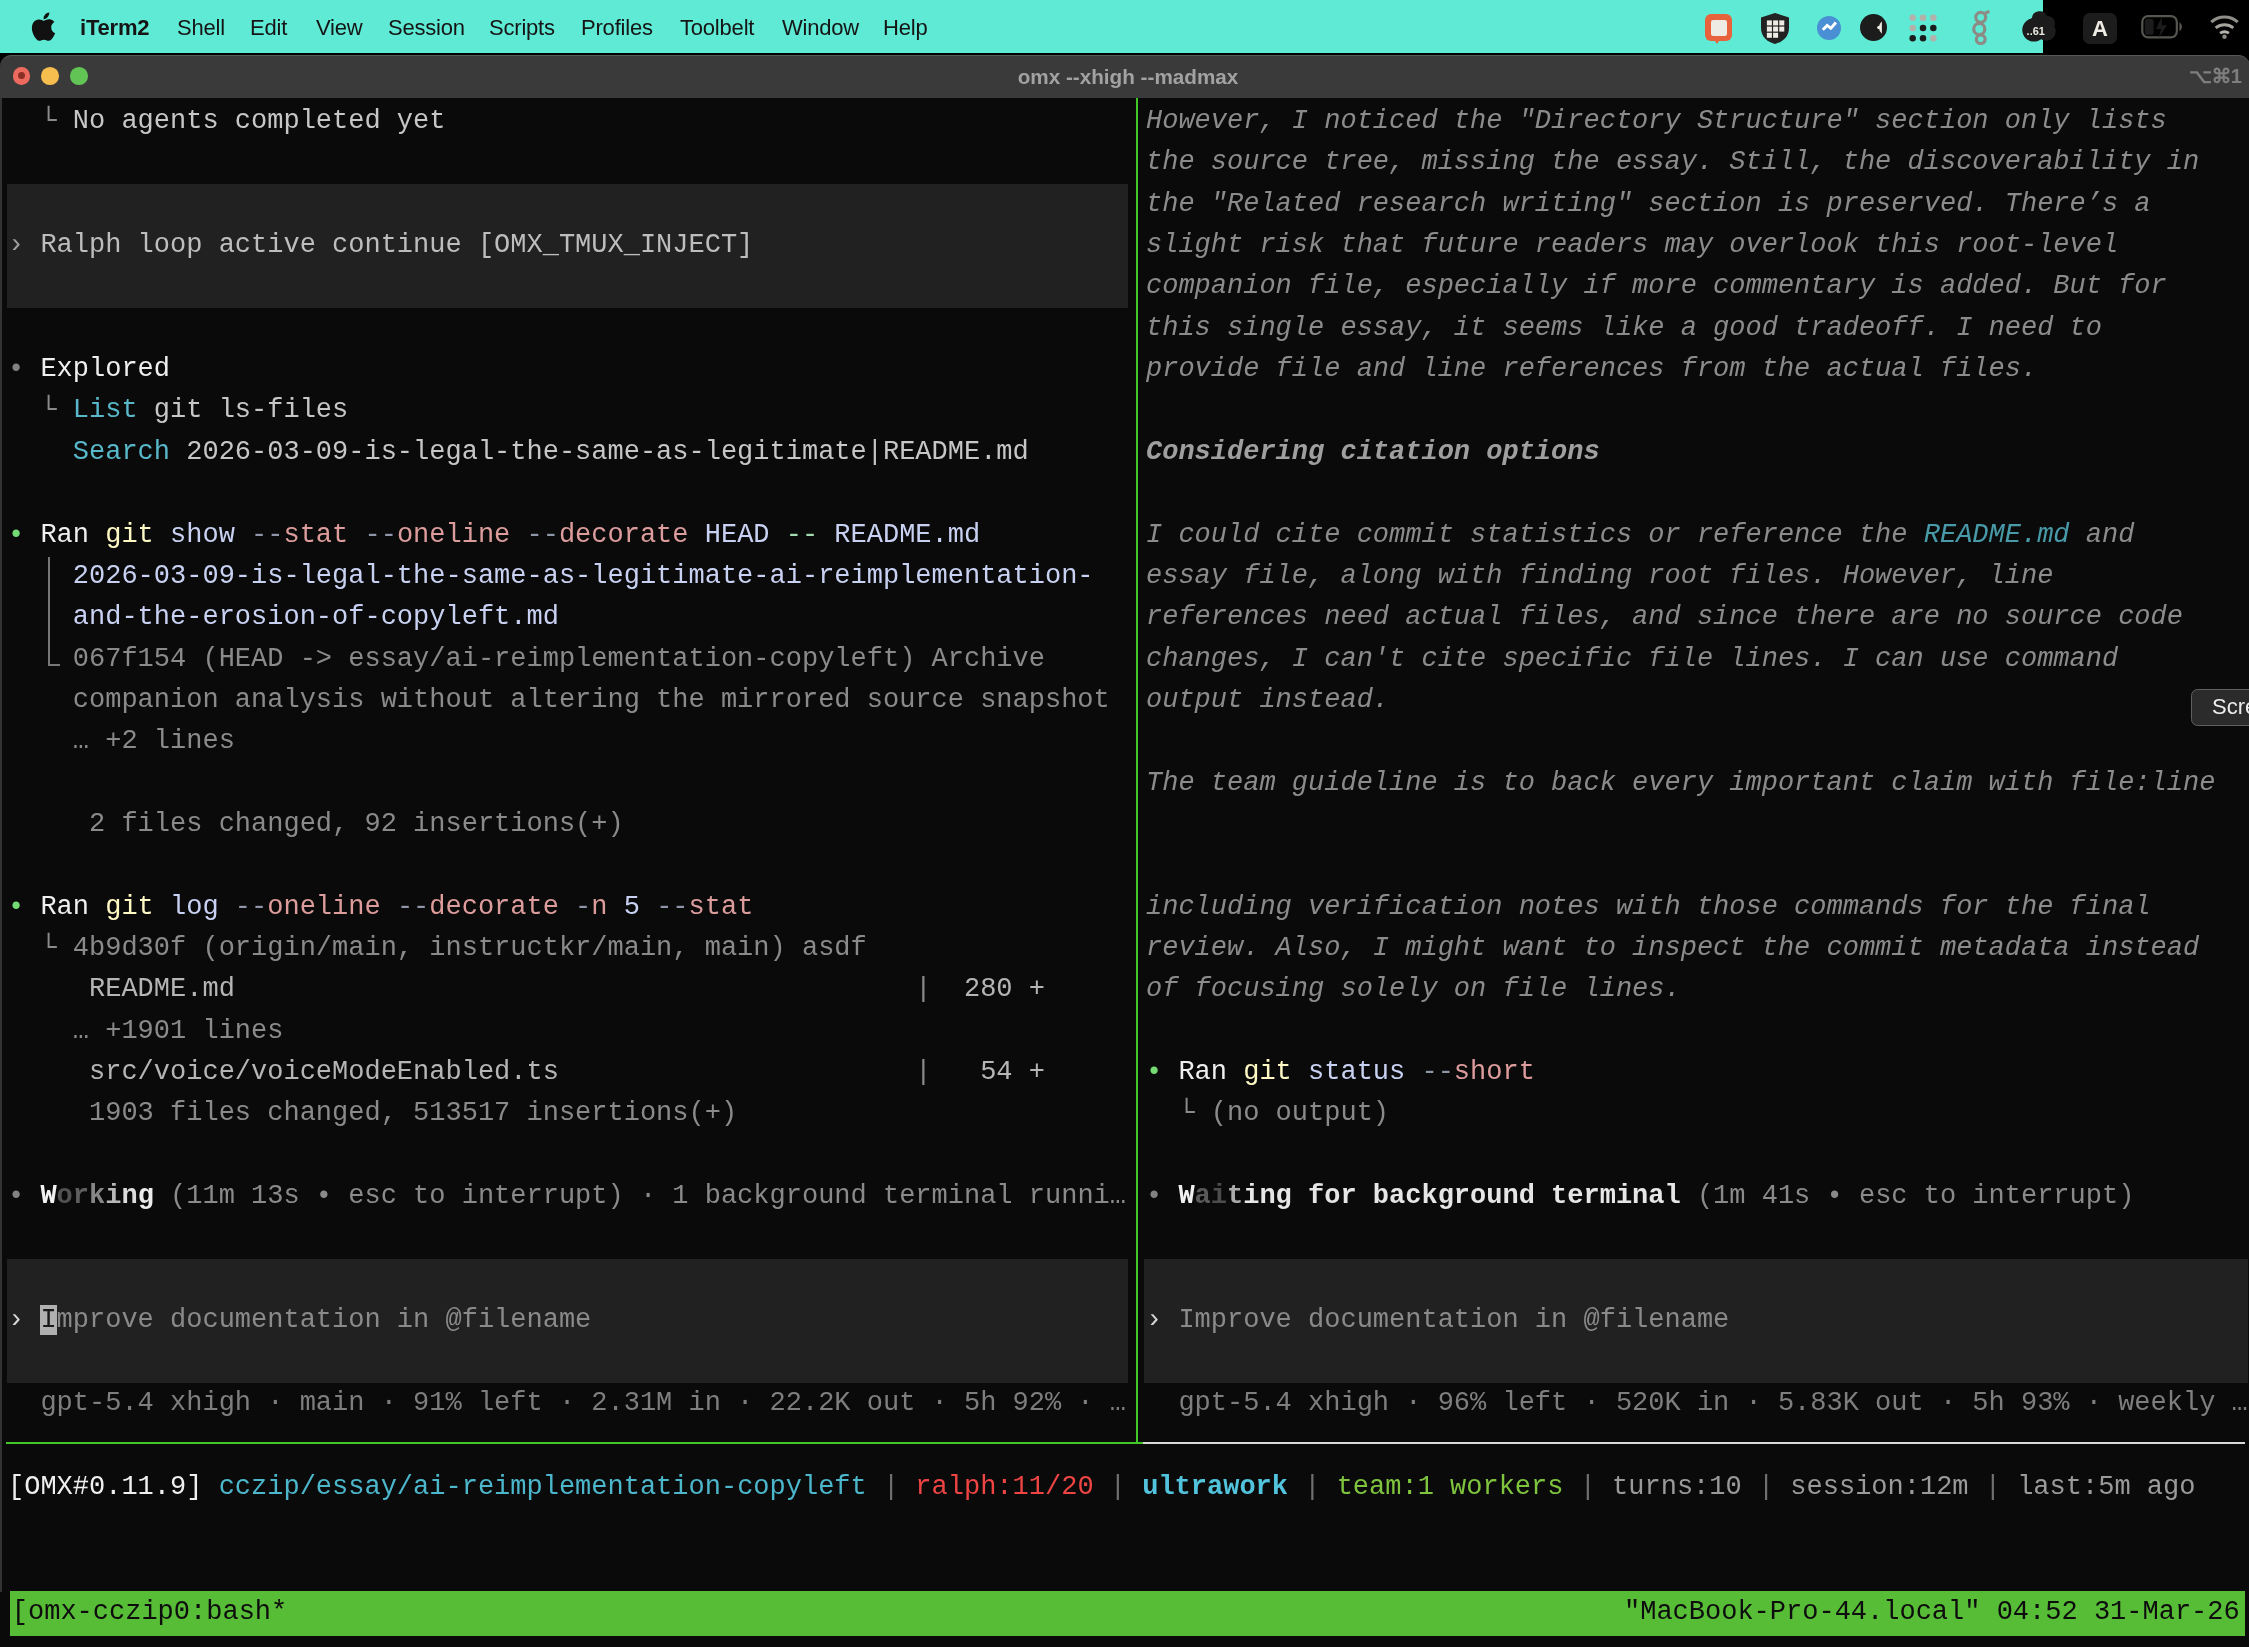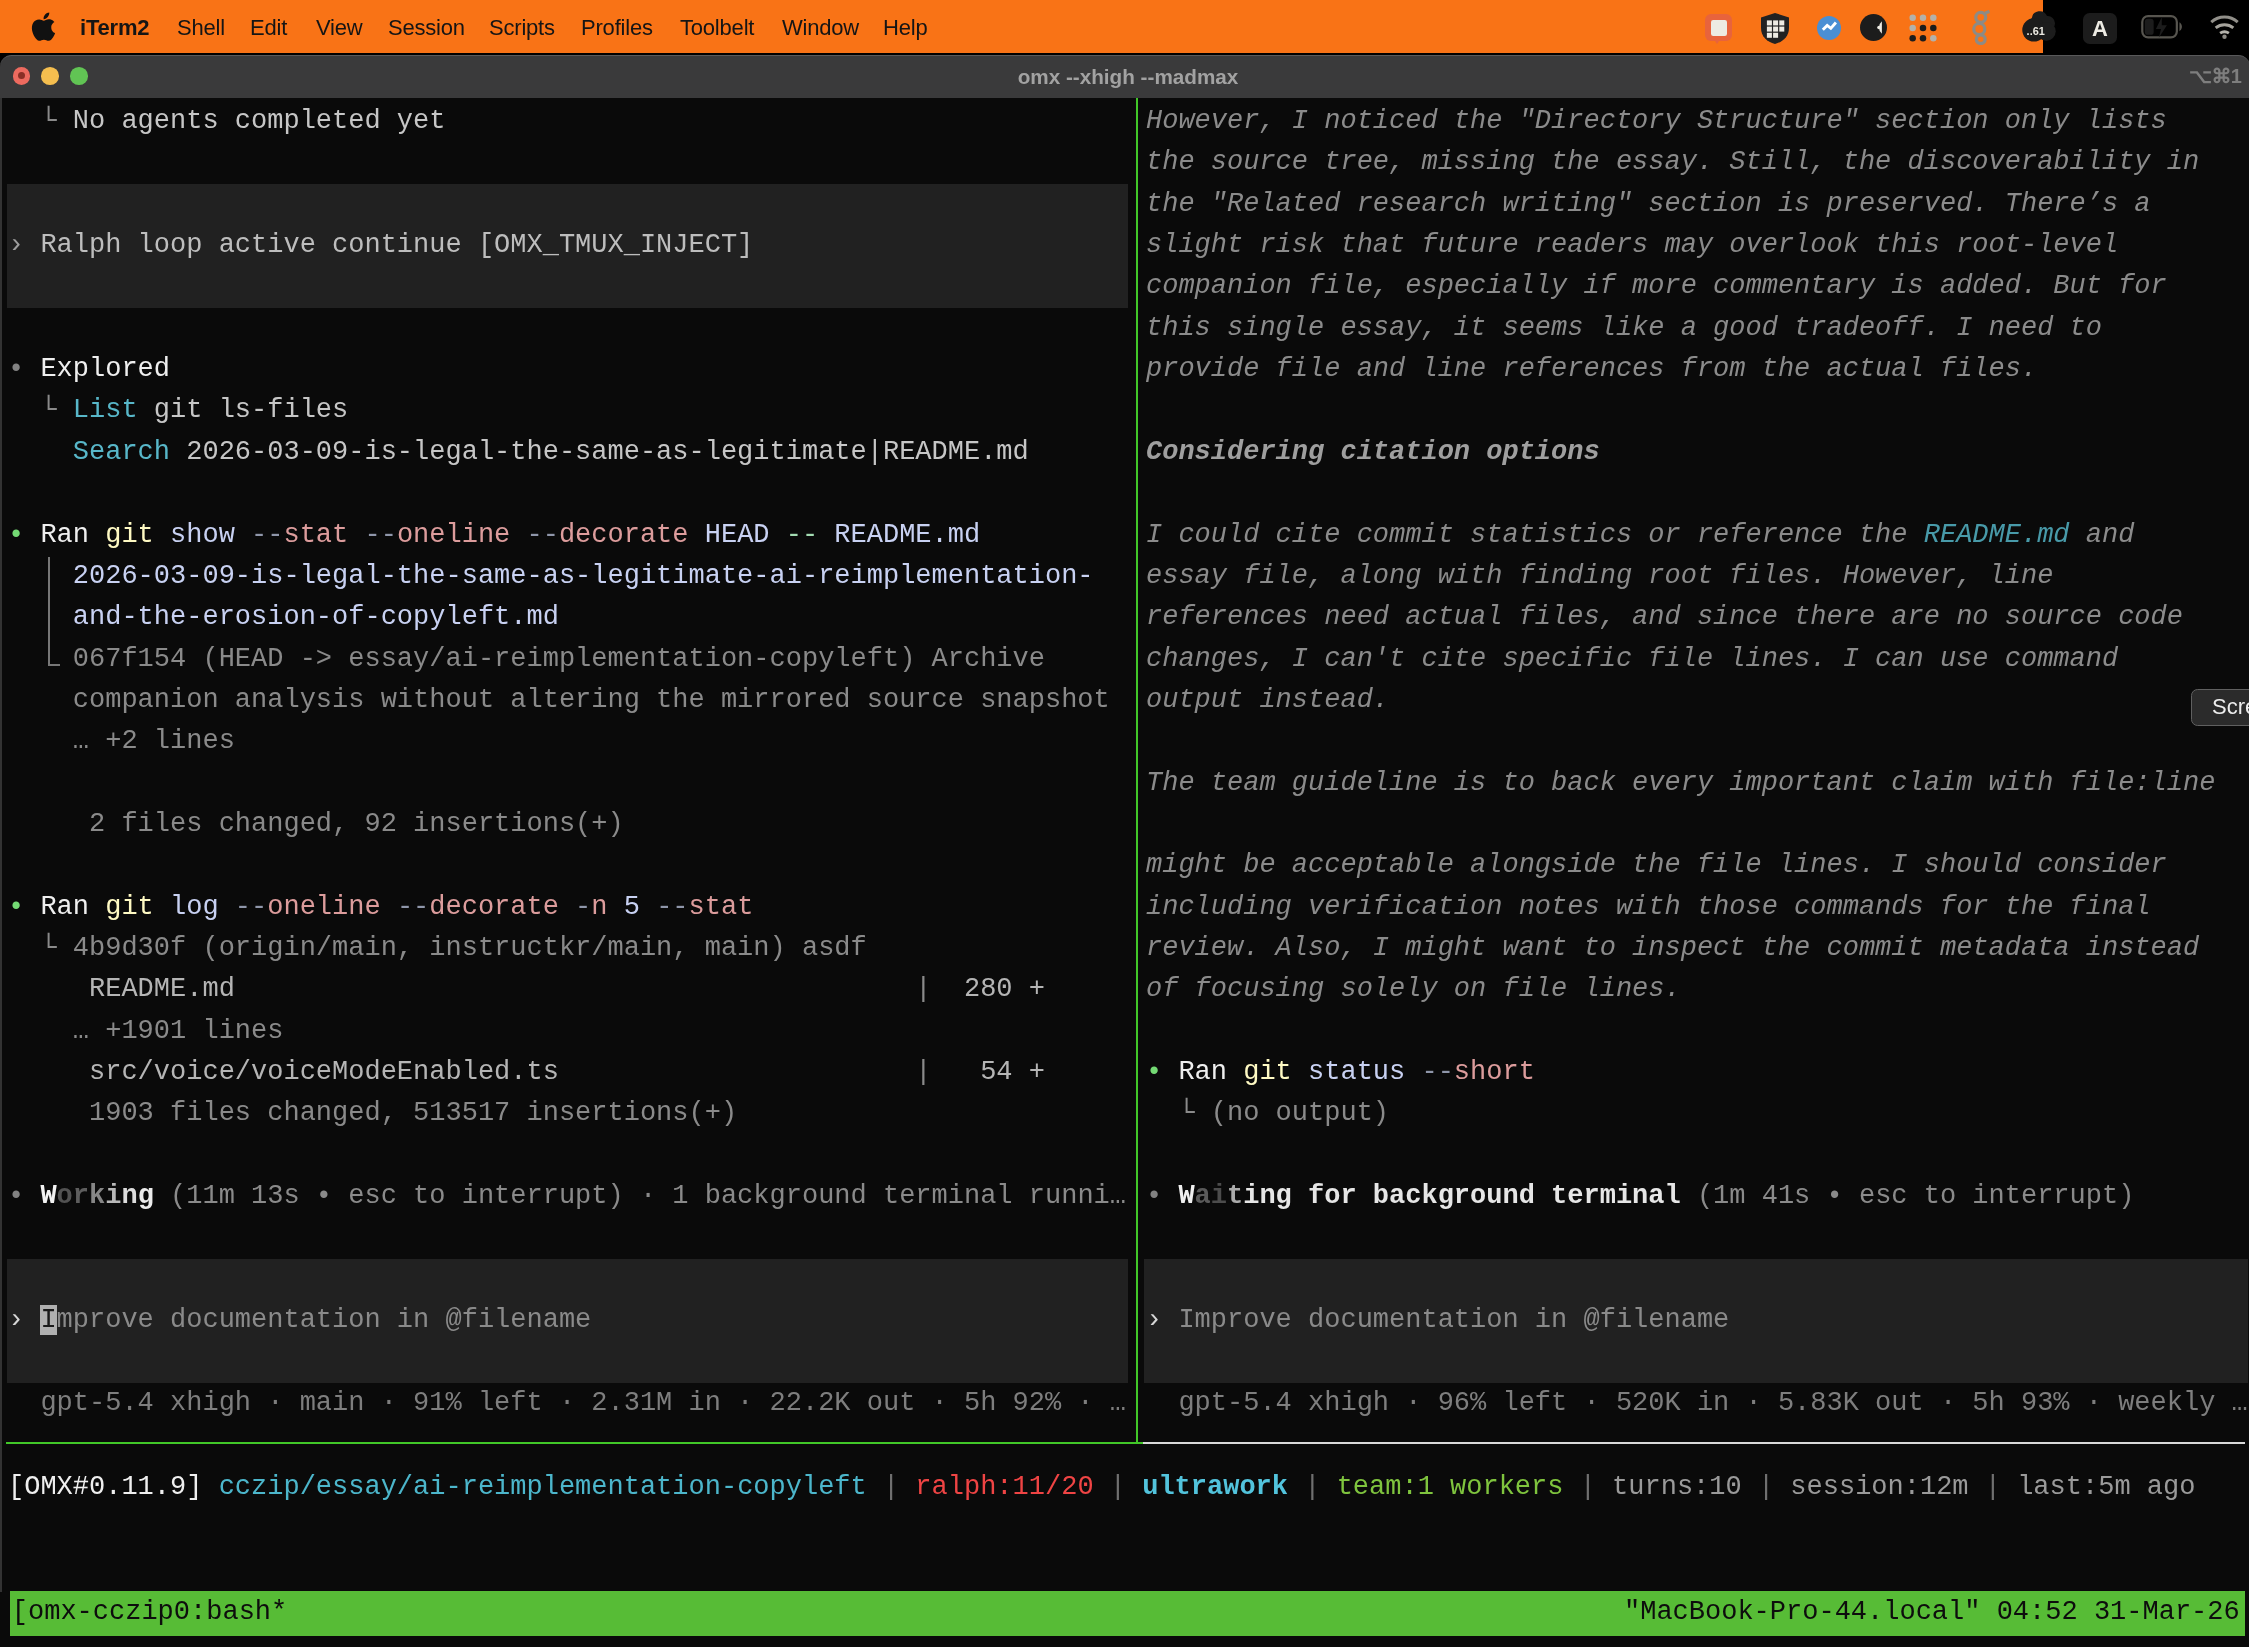--- a/index.html
+++ b/index.html
@@ -1,17 +1,17 @@
 <!DOCTYPE html>
 <html style="font-size:11.8px"><head><meta charset="utf-8"><style>
 *{margin:0;padding:0;box-sizing:border-box}
 html,body{width:2250px;height:1648px;background:#000;overflow:hidden}
 #wrap{position:relative;width:2250px;height:1648px;font-family:"Liberation Mono",monospace}
 
-#menubar{position:absolute;left:0;top:0;width:2043px;height:53px;background:#f97316}
+#menubar{position:absolute;left:0;top:0;width:2043px;height:53px;background:#5eead4}
 .mi{position:absolute;top:0;height:53px;line-height:55px;font-family:"Liberation Sans",sans-serif;font-size:22px;color:#151515;letter-spacing:-0.2px}
 
 #titlebar{position:absolute;left:0;top:55px;width:2250px;height:43px;background:#3a3a3b;border-top:1.5px solid #59595a;border-radius:11.8px 11.8px 0 0}
 .tl{position:absolute;top:67px;width:17.7px;height:17.7px;border-radius:50%}
 #title{position:absolute;top:55px;left:0;width:2256px;height:43px;text-align:center;line-height:43px;font-family:"Liberation Sans",sans-serif;font-weight:bold;font-size:20.7px;color:#a2a2a2}
 #hotkey{position:absolute;top:55px;right:8.9px;height:43px;line-height:43px;font-family:"Liberation Sans",sans-serif;font-size:20px;color:#7e7e7e;font-weight:bold;letter-spacing:-0.7px}
 
 #term{position:absolute;left:0;top:98px;width:2250px;height:1549px;background:#0a0a0a}
 #vdiv{position:absolute;left:1136px;top:98px;width:2.2px;height:1345px;background:#41c728}
 #hgreen{position:absolute;left:5.9px;top:1442px;width:1138px;height:2.2px;background:#41c728}
@@ -156,21 +156,20 @@
 <div class="l" style="left:1146px;top:184px"><span class="it">the "Related research writing" section is preserved. There’s a</span></div>
 <div class="l" style="left:1146px;top:225px"><span class="it">slight risk that future readers may overlook this root-level</span></div>
 <div class="l" style="left:1146px;top:266px"><span class="it">companion file, especially if more commentary is added. But for</span></div>
 <div class="l" style="left:1146px;top:308px"><span class="it">this single essay, it seems like a good tradeoff. I need to</span></div>
 <div class="l" style="left:1146px;top:349px"><span class="it">provide file and line references from the actual files.</span></div>
 <div class="l" style="left:1146px;top:556px"><span class="it">essay file, along with finding root files. However, line</span></div>
 <div class="l" style="left:1146px;top:597px"><span class="it">references need actual files, and since there are no source code</span></div>
 <div class="l" style="left:1146px;top:639px"><span class="it">changes, I can't cite specific file lines. I can use command</span></div>
 <div class="l" style="left:1146px;top:680px"><span class="it">output instead.</span></div>
 <div class="l" style="left:1146px;top:763px"><span class="it">The team guideline is to back every important claim with file:line</span></div>
-<div class="l" style="left:1146px;top:845px"><span class="it">might be acceptable alongside the file lines. I should consider</span></div>
 <div class="l" style="left:1146px;top:887px"><span class="it">including verification notes with those commands for the final</span></div>
 <div class="l" style="left:1146px;top:928px"><span class="it">review. Also, I might want to inspect the commit metadata instead</span></div>
 <div class="l" style="left:1146px;top:969px"><span class="it">of focusing solely on file lines.</span></div>
 <div class="l" style="left:1146px;top:432px"><span class="itb">Considering citation options</span></div>
 <div class="l" style="left:1146px;top:515px"><span class="it">I could cite commit statistics or reference the </span><span class="icy">README.md</span><span class="it"> and</span></div>
 <div class="l" style="left:1146px;top:1052px"><span class="gb">• </span><span class="wb">Ran </span><span class="bl">git </span><span class="lv">status </span><span class="fd">--</span><span class="fn">short</span></div>
 <div class="l" style="left:1146px;top:1093px"><span class="d">  └ (no output)</span></div>
 <div class="l" style="left:1146px;top:1176px"><span class="gy">• </span><b><span style="color:#f0f0f0">W</span><span style="color:#5a5a5a">a</span><span style="color:#4c4c4c">i</span><span style="color:#ababab">t</span><span style="color:#e6e6e6">ing for background terminal</span></b><span class="d"> (1m 41s • esc to interrupt)</span></div>
 <div class="l" style="left:1146px;top:1300px"><span class="pw">› </span><span class="d">Improve documentation in @filename</span></div>
 <div class="l" style="left:1146px;top:1383px"><span class="d2">  gpt-5.4 xhigh · 96% left · 520K in · 5.83K out · 5h 93% · weekly …</span></div>

